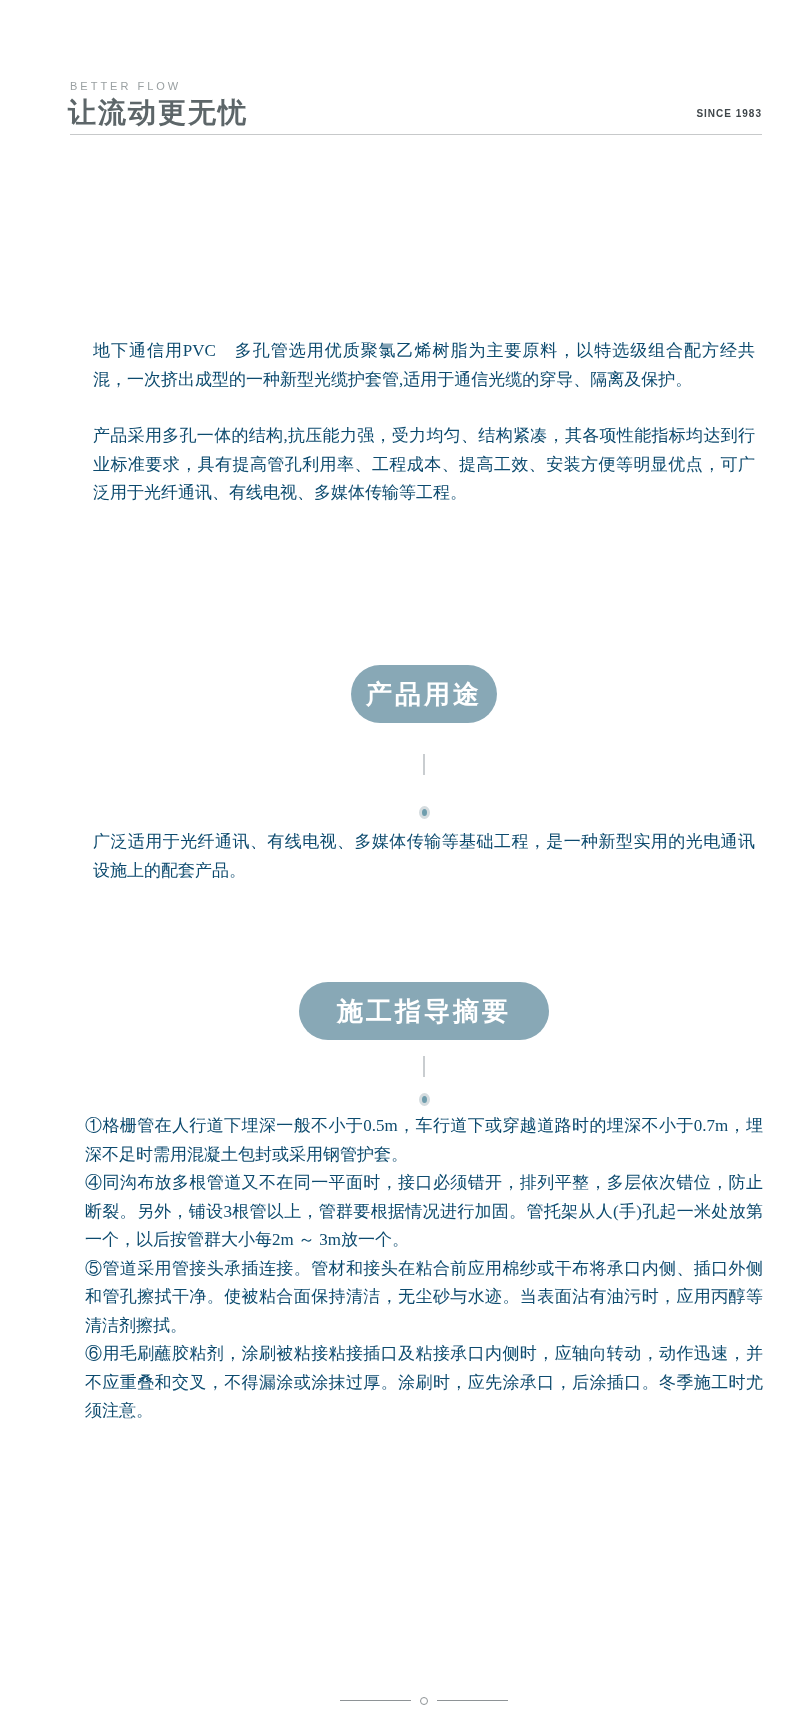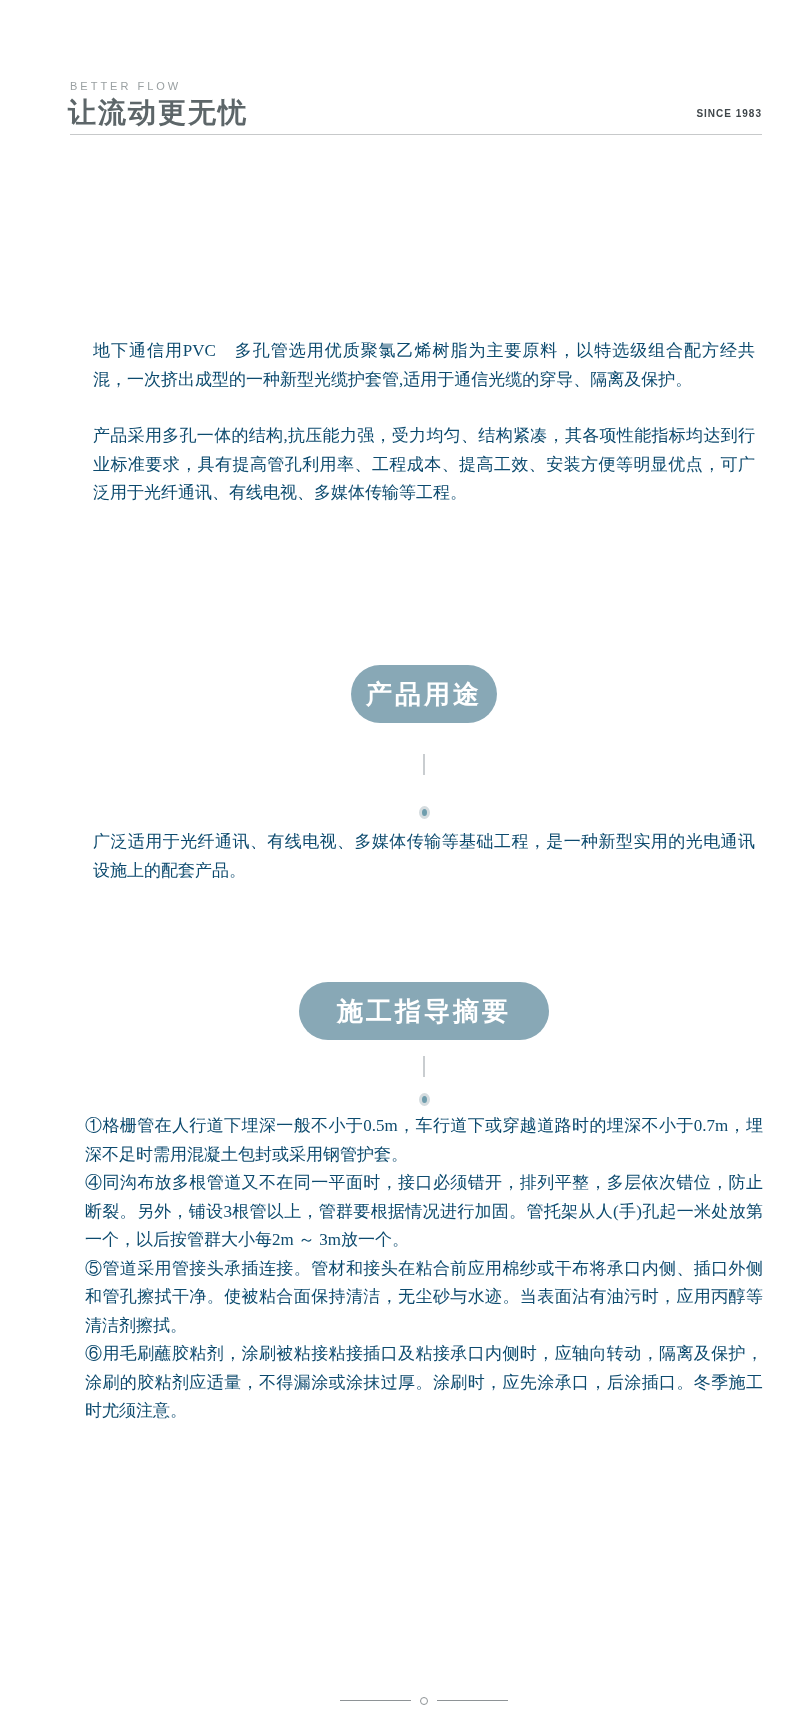--- a/index.html
+++ b/index.html
@@ -117,21 +117,21 @@
   <div class="badge-wrap guide">
     <div class="badge w-guide">施工指导摘要</div>
     <div class="connector-line"></div>
     <div class="connector-dot"></div>
   </div>
 
   <div class="guide-list bodytext">
     <p>①格栅管在人行道下埋深一般不小于0.5m，车行道下或穿越道路时的埋深不小于0.7m，埋深不足时需用混凝土包封或采用钢管护套。</p>
     <p>④同沟布放多根管道又不在同一平面时，接口必须错开，排列平整，多层依次错位，防止断裂。另外，铺设3根管以上，管群要根据情况进行加固。管托架从人(手)孔起一米处放第一个，以后按管群大小每2m ～ 3m放一个。</p>
     <p>⑤管道采用管接头承插连接。管材和接头在粘合前应用棉纱或干布将承口内侧、插口外侧和管孔擦拭干净。使被粘合面保持清洁，无尘砂与水迹。当表面沾有油污时，应用丙醇等清洁剂擦拭。</p>
-    <p>⑥用毛刷蘸胶粘剂，涂刷被粘接粘接插口及粘接承口内侧时，应轴向转动，隔离及保护，涂刷的胶粘剂应适量，不得漏涂或涂抹过厚。涂刷时，应先涂承口，后涂插口。冬季施工时尤须注意。</p>
+    <p>⑥用毛刷蘸胶粘剂，涂刷被粘接粘接插口及粘接承口内侧时，应轴向转动，动作迅速，并不应重叠和交叉，不得漏涂或涂抹过厚。涂刷时，应先涂承口，后涂插口。冬季施工时尤须注意。</p>
   </div>
 
   <div class="ornament">
     <span class="orn-line"></span>
     <span class="orn-circle"></span>
     <span class="orn-line"></span>
   </div>
 
   <div class="bottom-bar"></div>
 

